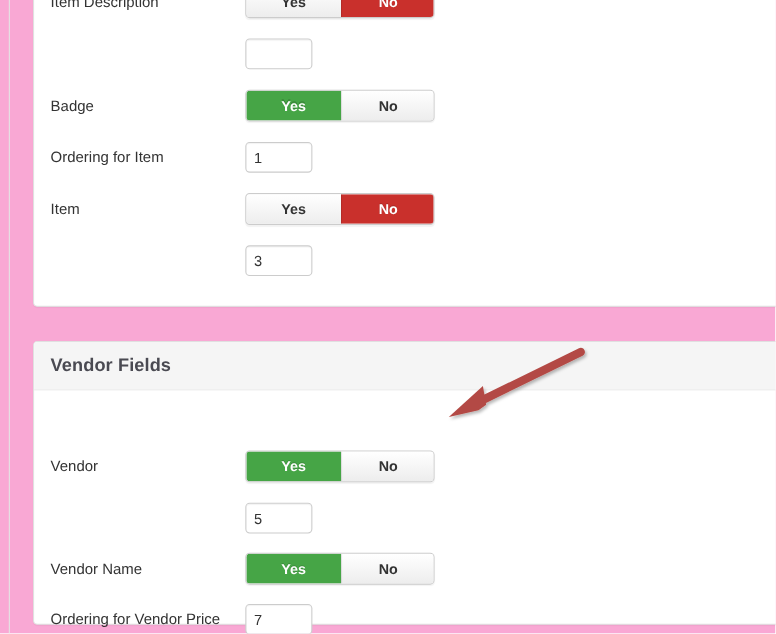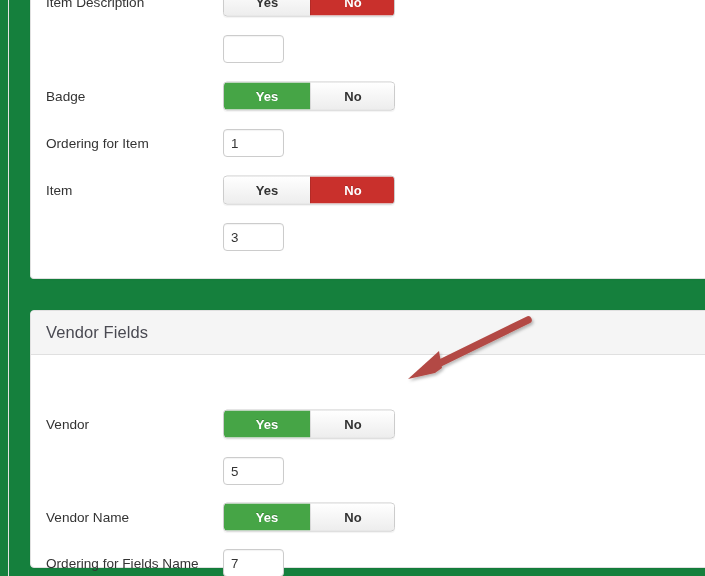--- a/index.html
+++ b/index.html
@@ -3,21 +3,21 @@
 <meta charset="utf-8">
 <style>
   * { box-sizing: border-box; }
   html, body {
     margin: 0; padding: 0;
     width: 705px; height: 576px;
     background: #ffffff;
     font-family: "Liberation Sans", sans-serif;
     overflow: hidden;
   }
-  #root { position: relative; width: 705px; height: 576px; background: #15803d; }
+  #root { position: relative; width: 705px; height: 576px; background: #f9a8d4; }
 
   
   .outer-rule {
     position: absolute; left: 8px; top: 0; width: 1px; height: 576px;
     background: #e4e4e4;
   }
 
   
   .panel {
     position: absolute;
@@ -34,21 +34,21 @@
   .panel-heading {
     height: 44px;
     background: #f5f5f5;
     border-bottom: 1px solid #e0e0e0;
     border-radius: 3px 3px 0 0;
     display: flex; align-items: center;
     padding-left: 15px;
   }
   .panel-title {
     font-size: 16.5px;
-    font-weight: normal;
+    font-weight: bold;
     color: #4a4a52;
     letter-spacing: 0.1px;
   }
 
   .panel-body { position: relative; padding: 0; }
 
   
   .form-row {
     position: absolute;
     left: 0; right: 0;
@@ -237,21 +237,21 @@
         <div class="control-wrap">
           <div class="switch sel-yes">
             <div class="half left sw-on-green">Yes</div>
             <div class="half right sw-off-grey">No</div>
             <div class="divider"></div>
           </div>
         </div>
       </div>
 
       <div class="form-row" style="top:192px;">
-        <span class="row-label">Ordering for Fields Name</span>
+        <span class="row-label">Ordering for Vendor Price</span>
         <div class="control-wrap">
           <input class="text-input" type="text" value="7" style="">
         </div>
       </div>
 
     </div>
   </div>
 
   <svg class="annotation-arrow" viewBox="0 0 150 95" xmlns="http://www.w3.org/2000/svg">
     <defs>

